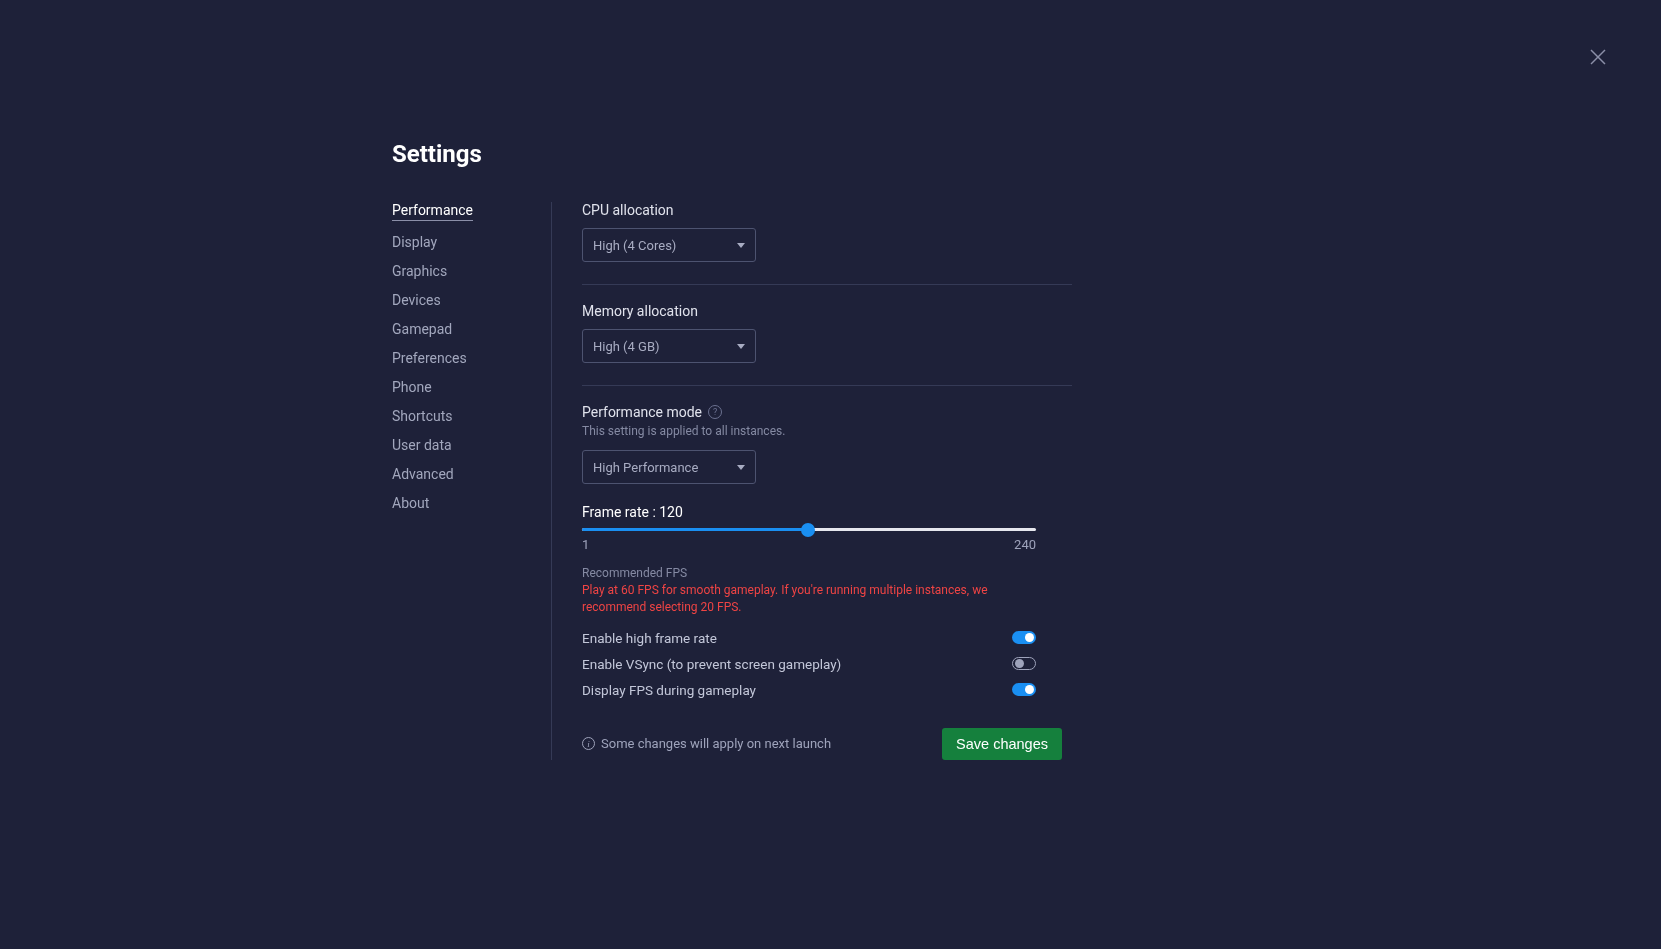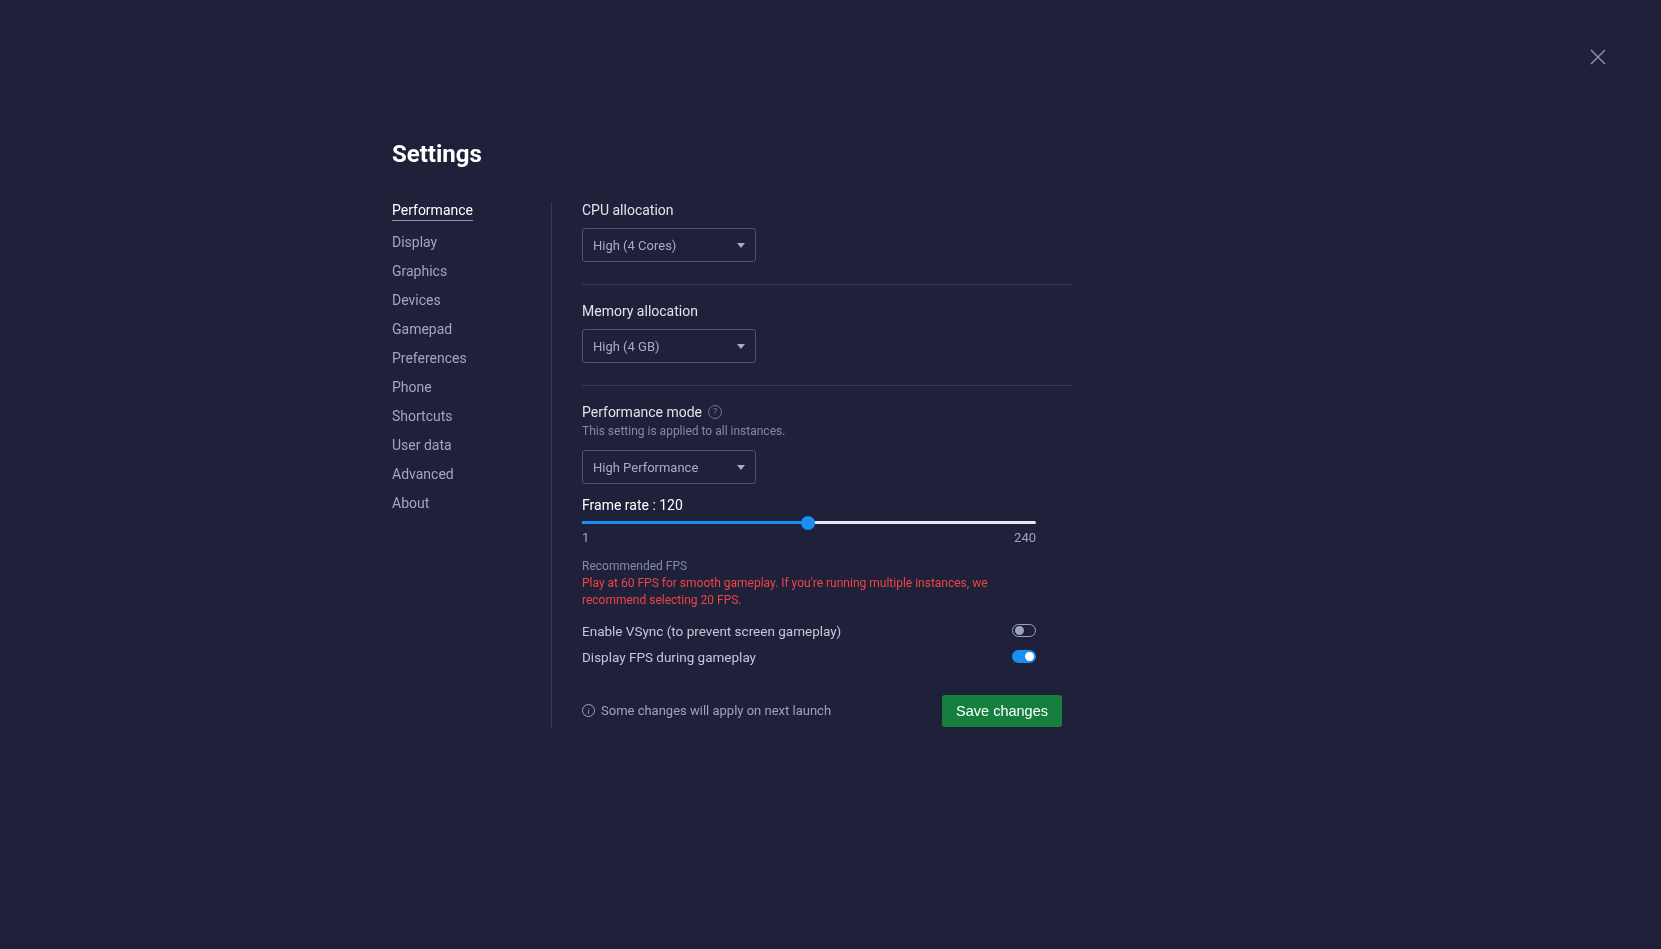--- a/index.html
+++ b/index.html
@@ -259,36 +259,42 @@
         <div class="label">
           <span>Performance mode</span>
           <span class="info-icon">?</span>
         </div>
         <div class="sublabel">This setting is applied to all instances.</div>
         <div class="select">
           <span>High Performance</span>
           <span class="chev"></span>
         </div>
 
-        <div class="slider-block" style="margin-top:13px">
+        <div class="slider-block" style="margin-top:20px">
           <div class="slider-title">
             <span>Frame rate : </span><span>120</span>
           </div>
           <div class="slider-track" style="width:454px">
             <div class="slider-fill" id="frfill" style="width: 49.7908%;"></div>
             <div class="slider-thumb" id="frthumb" style="left: 49.7908%;"></div>
           </div>
           <div class="slider-minmax" style="width:454px">
             <span>1</span>
             <span>240</span>
           </div>
 
           <div class="hint-title">Recommended FPS</div>
           <div class="hint-body">Play at 60 FPS for smooth gameplay. If you're running multiple instances, we recommend selecting 20 FPS.</div>
 
+          <div class="toggle-row">
+            <span class="tlabel">Enable high frame rate</span>
+            <span class="toggle on">
+                <span class="knob"></span>
+              </span>
+          </div>
           <div class="toggle-row">
             <span class="tlabel">Enable VSync (to prevent screen gameplay)</span>
             <span class="toggle off">
                 <span class="knob"></span>
               </span>
           </div>
           <div class="toggle-row">
             <span class="tlabel">Display FPS during gameplay</span>
             <span class="toggle on">
                 <span class="knob"></span>

